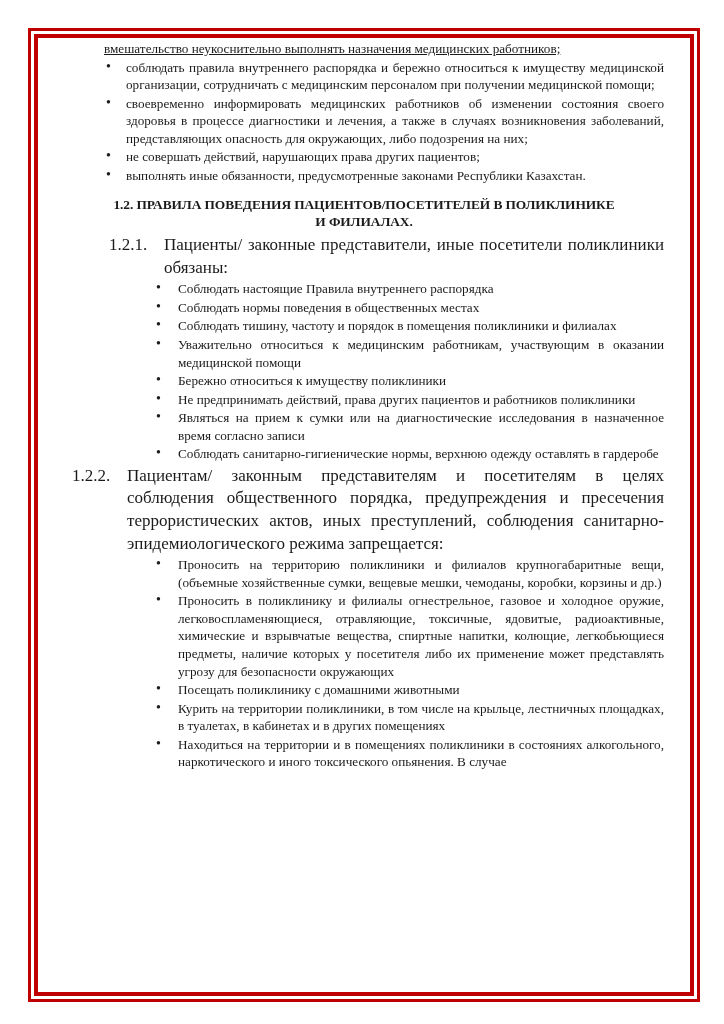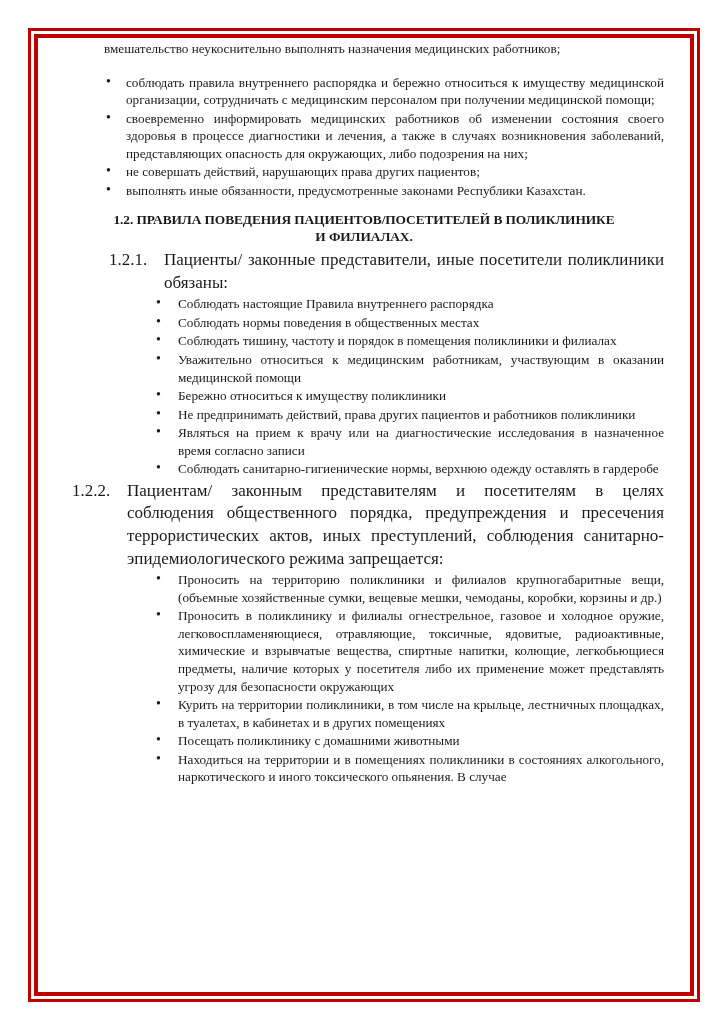--- a/index.html
+++ b/index.html
@@ -67,21 +67,22 @@
     font-size: 13.2px;
     line-height: 1.33;
     text-align: justify;
     text-justify: inter-word;
     margin: 0;
   }
 
   
   .cont-item {
     margin-left: 40px;
-    margin-bottom: 16px;
+    margin-bottom: 1px;
+    text-decoration: underline;
   }
 
   
   ul.bullets {
     list-style: none;
     margin: 0;
     padding: 0;
   }
   ul.bullets > li {
     position: relative;
@@ -177,30 +178,30 @@
       <span class="num">1.2.1.</span><span>Пациенты/ законные представители, иные посетители поликлиники обязаны:</span>
     </p>
 
     <ul class="bullets deep">
       <li>Соблюдать настоящие Правила внутреннего распорядка</li>
       <li>Соблюдать нормы поведения в общественных местах</li>
       <li>Соблюдать тишину, частоту и порядок в помещения поликлиники и филиалах</li>
       <li>Уважительно относиться к медицинским работникам, участвующим в оказании медицинской помощи</li>
       <li>Бережно относиться к имуществу поликлиники</li>
       <li>Не предпринимать действий, права других пациентов и работников поликлиники</li>
-      <li>Являться на прием к врачу или на диагностические исследования в назначенное время согласно записи</li>
+      <li>Являться на прием к сумки или на диагностические исследования в назначенное время согласно записи</li>
       <li>Соблюдать санитарно-гигиенические нормы, верхнюю одежду оставлять в гардеробе</li>
     </ul>
 
     <p class="clause full">
       <span class="num">1.2.2.</span><span>Пациентам/ законным представителям и посетителям в целях соблюдения общественного порядка, предупреждения и пресечения террористических актов, иных преступлений, соблюдения санитарно-эпидемиологического режима запрещается:</span>
     </p>
 
     <ul class="bullets deep">
       <li>Проносить на территорию поликлиники и филиалов крупногабаритные вещи, (объемные хозяйственные сумки, вещевые мешки, чемоданы, коробки, корзины и др.)</li>
       <li>Проносить в поликлинику и филиалы огнестрельное, газовое и холодное оружие, легковоспламеняющиеся, отравляющие, токсичные, ядовитые, радиоактивные, химические и взрывчатые вещества, спиртные напитки, колющие, легкобьющиеся предметы, наличие которых у посетителя либо их применение может представлять угрозу для безопасности окружающих</li>
+      <li>Посещать поликлинику с домашними животными</li>
       <li>Курить на территории поликлиники, в том числе на крыльце, лестничных площадках, в туалетах, в кабинетах и в других помещениях</li>
-      <li>Посещать поликлинику с домашними животными</li>
       <li>Находиться на территории и в помещениях поликлиники в состояниях алкогольного, наркотического и иного токсического опьянения. В случае</li>
     </ul>
 
   </div>
 </div>
 
 </body></html>

